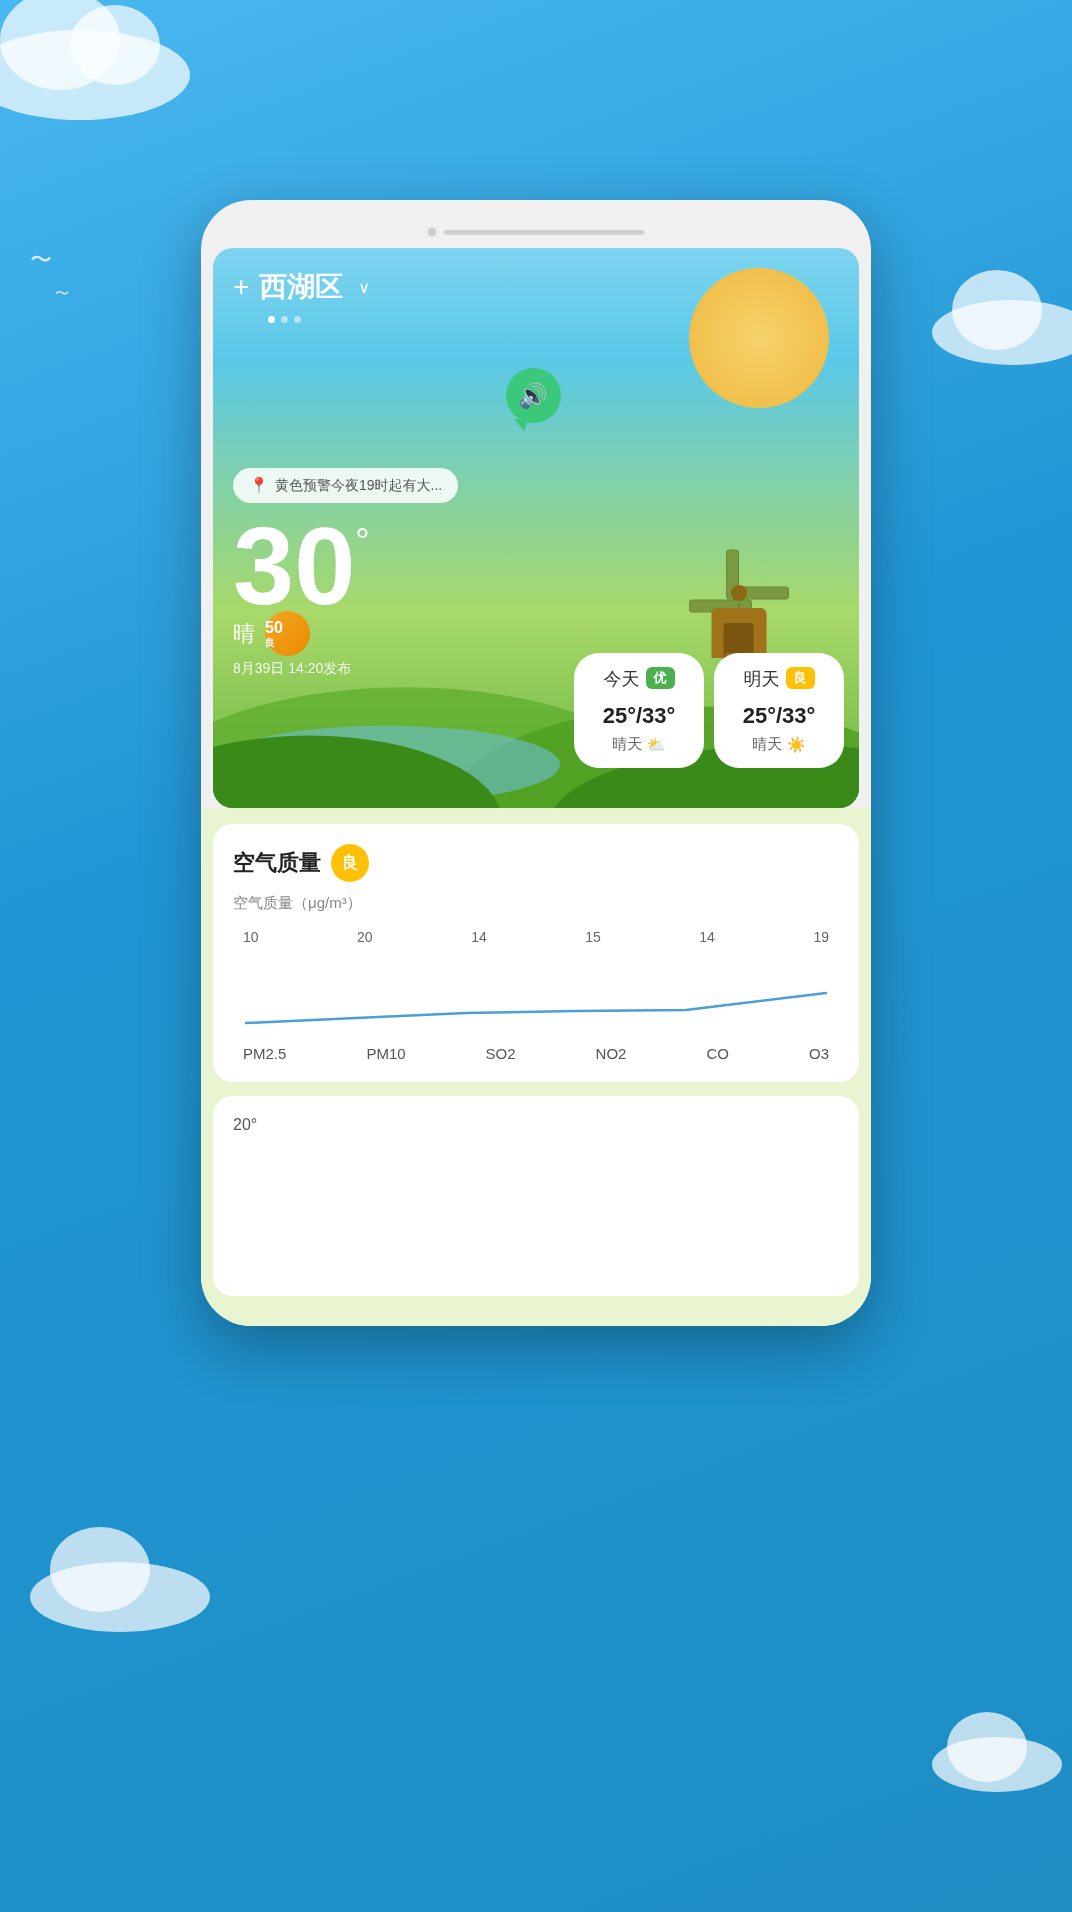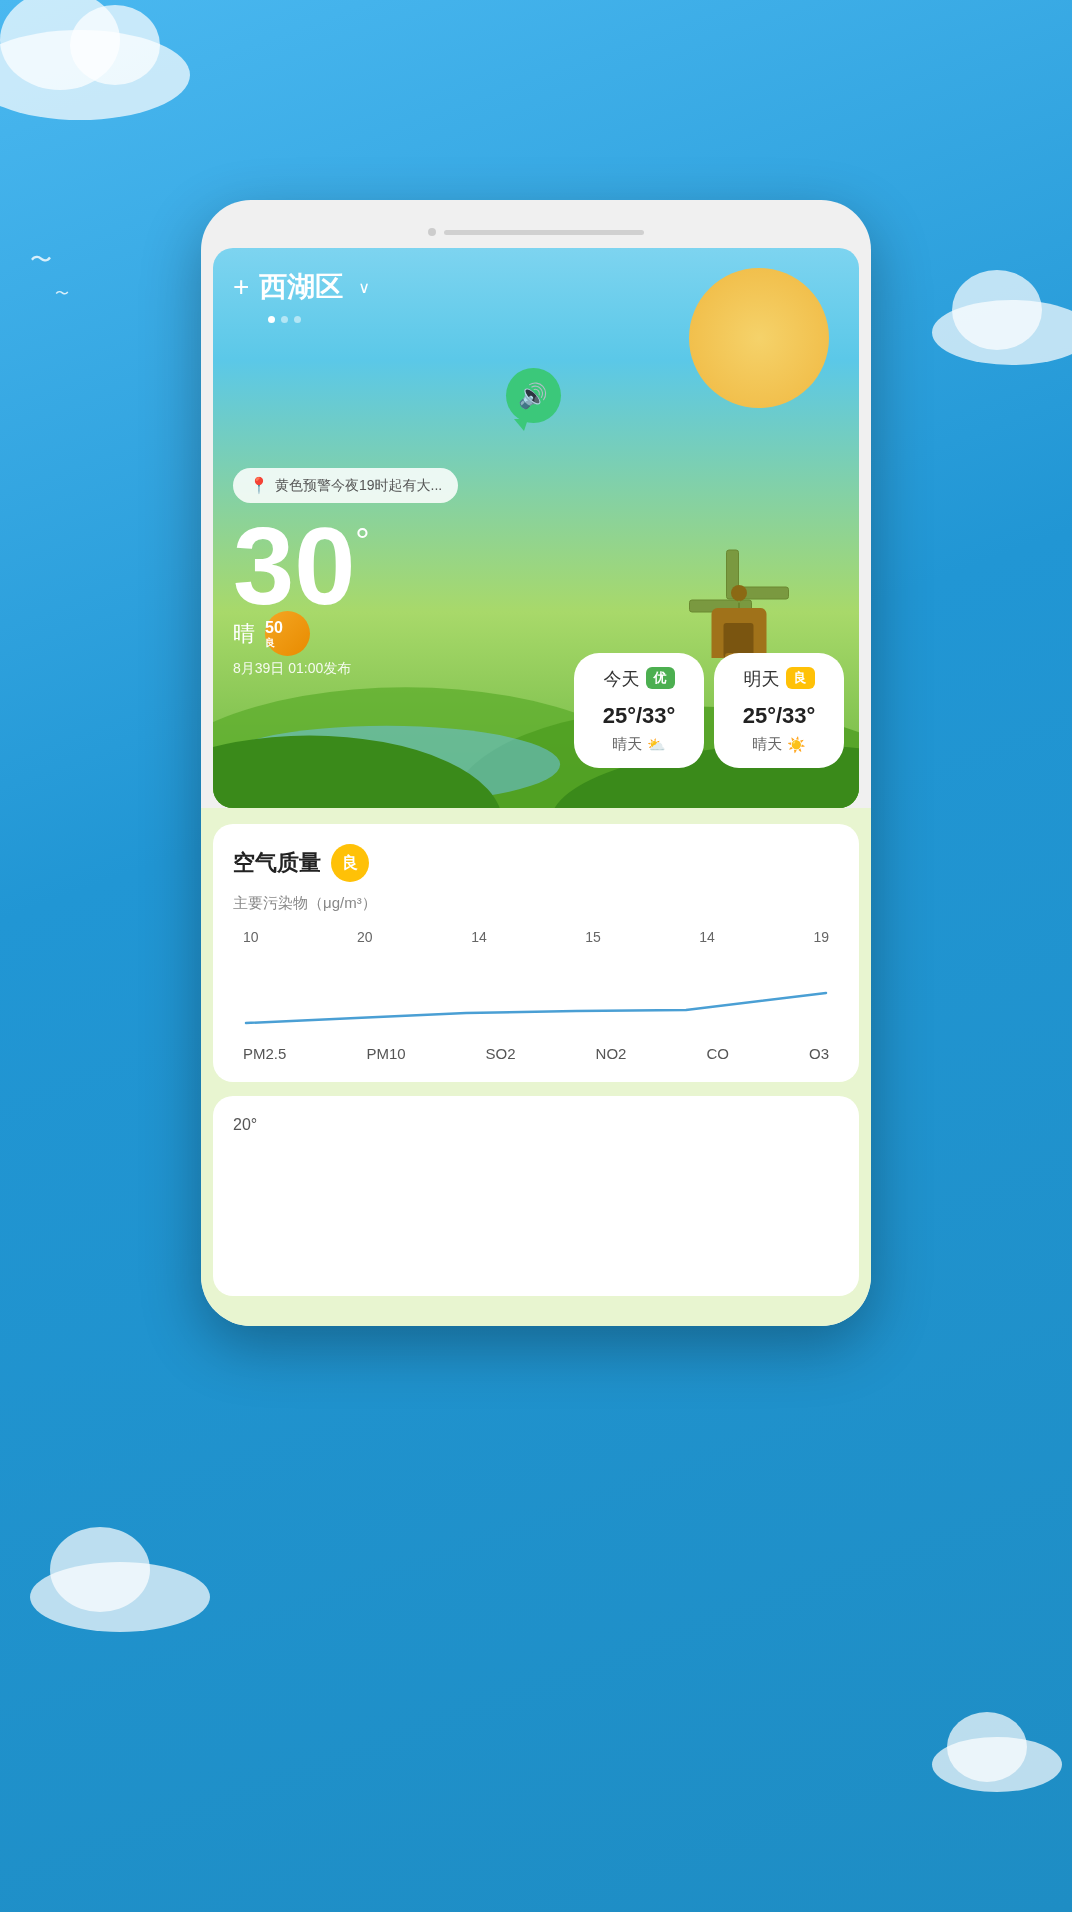--- a/index.html
+++ b/index.html
@@ -475,21 +475,21 @@
         <span class="temp-number">30</span>
         <span class="temp-degree">°</span>
       </div>
       <div class="temp-weather-row">
         <span class="temp-sunny">晴</span>
         <div class="aqi-badge">
           <span class="aqi-num">50</span>
           <span class="aqi-label">良</span>
         </div>
       </div>
-      <div class="publish-time">8月39日 01:00发布</div>
+      <div class="publish-time">8月39日 14:20发布</div>
     </div>
 
     <div class="forecast-cards">
 
       <div class="forecast-card">
         <div style="display:flex;align-items:center;justify-content:center;margin-bottom:6px;">
           <span class="forecast-day">今天</span>
           <span class="forecast-badge badge-excellent">优</span>
         </div>
         <div class="forecast-temp">25°/33°</div>
@@ -514,21 +514,21 @@
 
   </div>
 
   <div class="main-content">
 
     <div class="card">
       <div class="card-title-row">
         <span class="card-title">空气质量</span>
         <div class="quality-badge">良</div>
       </div>
-      <div class="subtitle">主要污染物（μg/m³）</div>
+      <div class="subtitle">空气质量（μg/m³）</div>
 
       
       <div class="chart-labels-top">
         <span>10</span>
         <span>20</span>
         <span>14</span>
         <span>15</span>
         <span>14</span>
         <span>19</span>
       </div>

